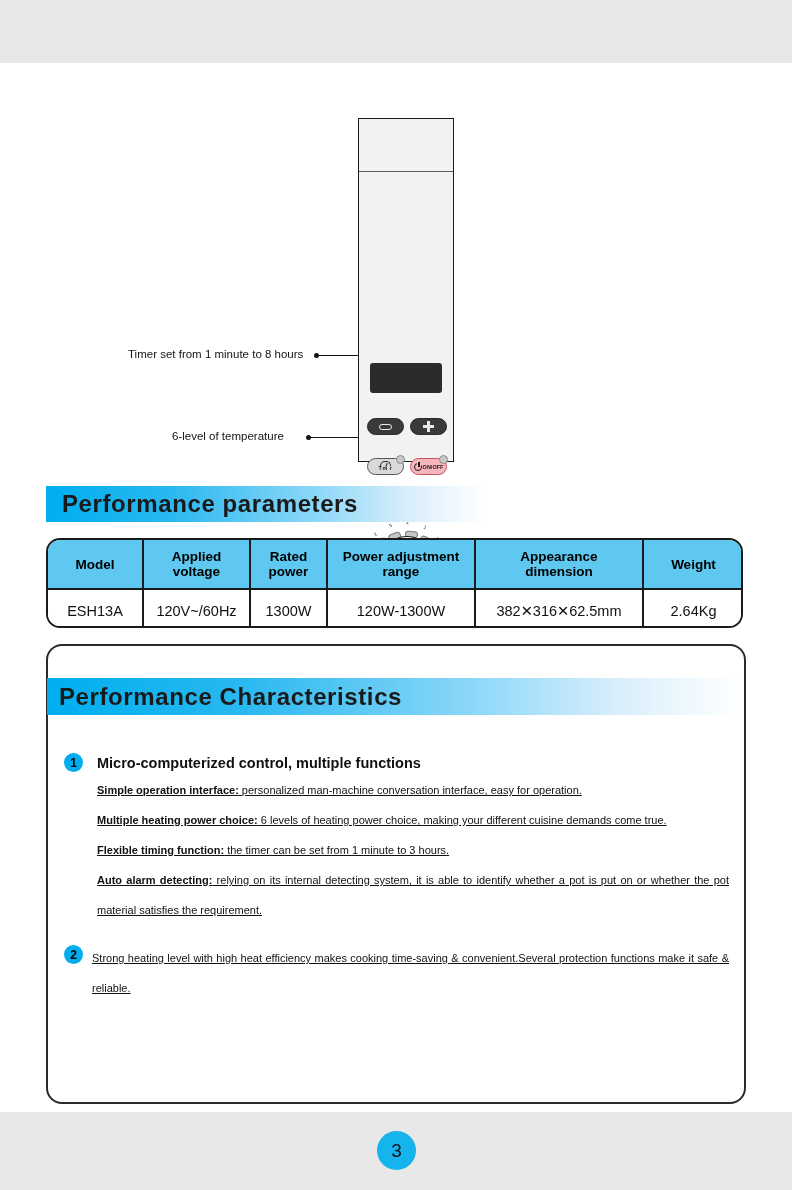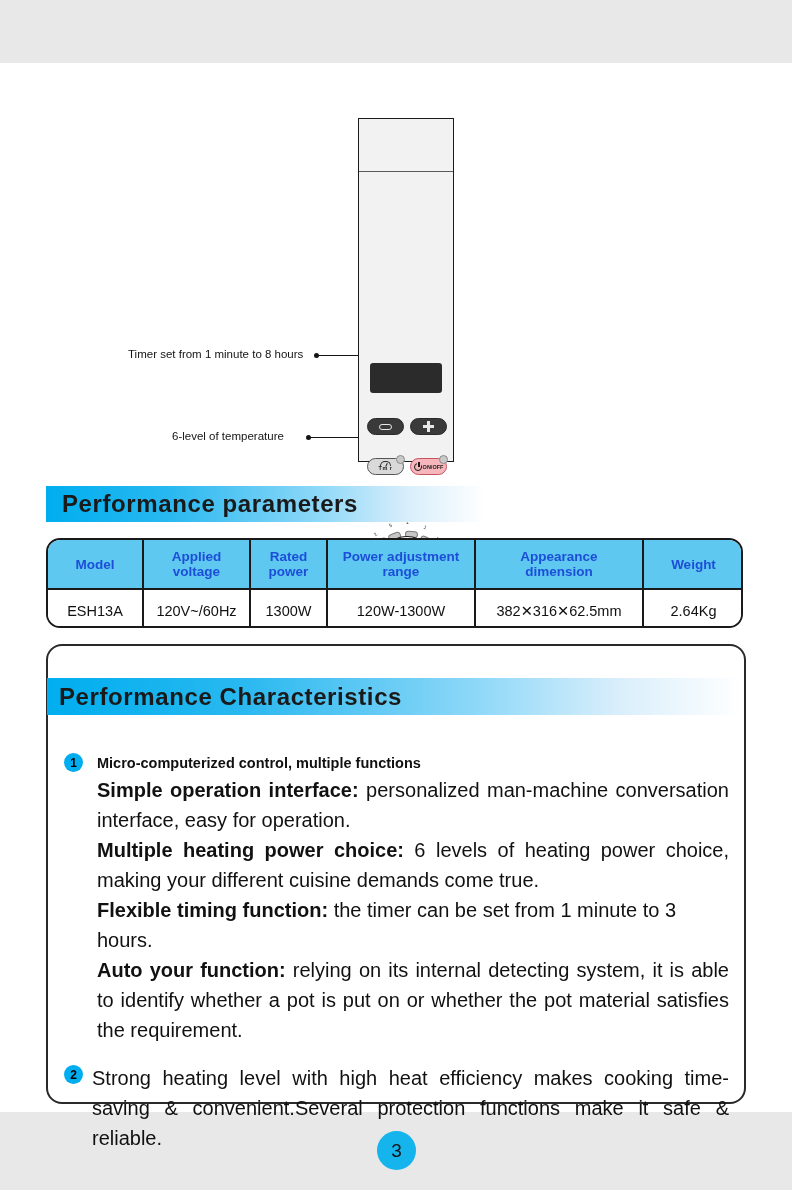--- a/index.html
+++ b/index.html
@@ -277,21 +277,21 @@
     background: #fff;
   }
   .ptable table {
     width: 100%;
     height: 100%;
     border-collapse: collapse;
     table-layout: fixed;
   }
   .ptable th {
     background: #5ec8f0;
-    color: #1d4ed8;
+    color: #000000;
     font-size: 13.5px;
     font-weight: bold;
     border-right: 2px solid #1a1a1a;
     border-bottom: 2px solid #1a1a1a;
     height: 48px;
     padding: 0 6px;
     vertical-align: middle;
   }
   .ptable td {
     font-size: 14.5px;
@@ -341,24 +341,25 @@
   .item-heading {
     margin-left: 33px;
     font-size: 14.5px;
     font-weight: bold;
     color: #111;
     line-height: 24px;
     margin-top: 39px;
   }
   .para {
     margin-left: 33px;
-    font-size: 20px;
+    font-size: 11px;
     color: #111;
     line-height: 30px;
     text-align: justify;
+    text-decoration: underline;
   }
   .para.nojust { text-align: left; }
   .para b { font-weight: bold; }
   .item2 .para { margin-left: 28px; }
 
   
   .page-num {
     position: absolute;
     left: 377px; top: 1131px;
     width: 39px; height: 39px;
@@ -507,21 +508,21 @@
       <div class="para">
         <b>Simple operation interface:</b><span> personalized man-machine conversation interface, easy for operation.</span>
       </div>
       <div class="para">
         <b>Multiple heating power choice:</b><span> 6 levels of heating power choice, making your different cuisine demands come true.</span>
       </div>
       <div class="para nojust">
         <b>Flexible timing function:</b><span> the timer can be set from 1 minute to 3 hours.</span>
       </div>
       <div class="para">
-        <b>Auto your function:</b><span> relying on its internal detecting system, it is able to identify whether a pot is put on or whether the pot material satisfies the requirement.</span>
+        <b>Auto alarm detecting:</b><span> relying on its internal detecting system, it is able to identify whether a pot is put on or whether the pot material satisfies the requirement.</span>
       </div>
     </div>
 
     <div class="item item2" style="margin-top:18px;">
       <span class="bullet-num">2</span>
       <div class="para">
         <span>Strong heating level with high heat efficiency makes cooking time-saving &amp; convenient.Several protection functions make it safe &amp; reliable.</span>
       </div>
     </div>
 

